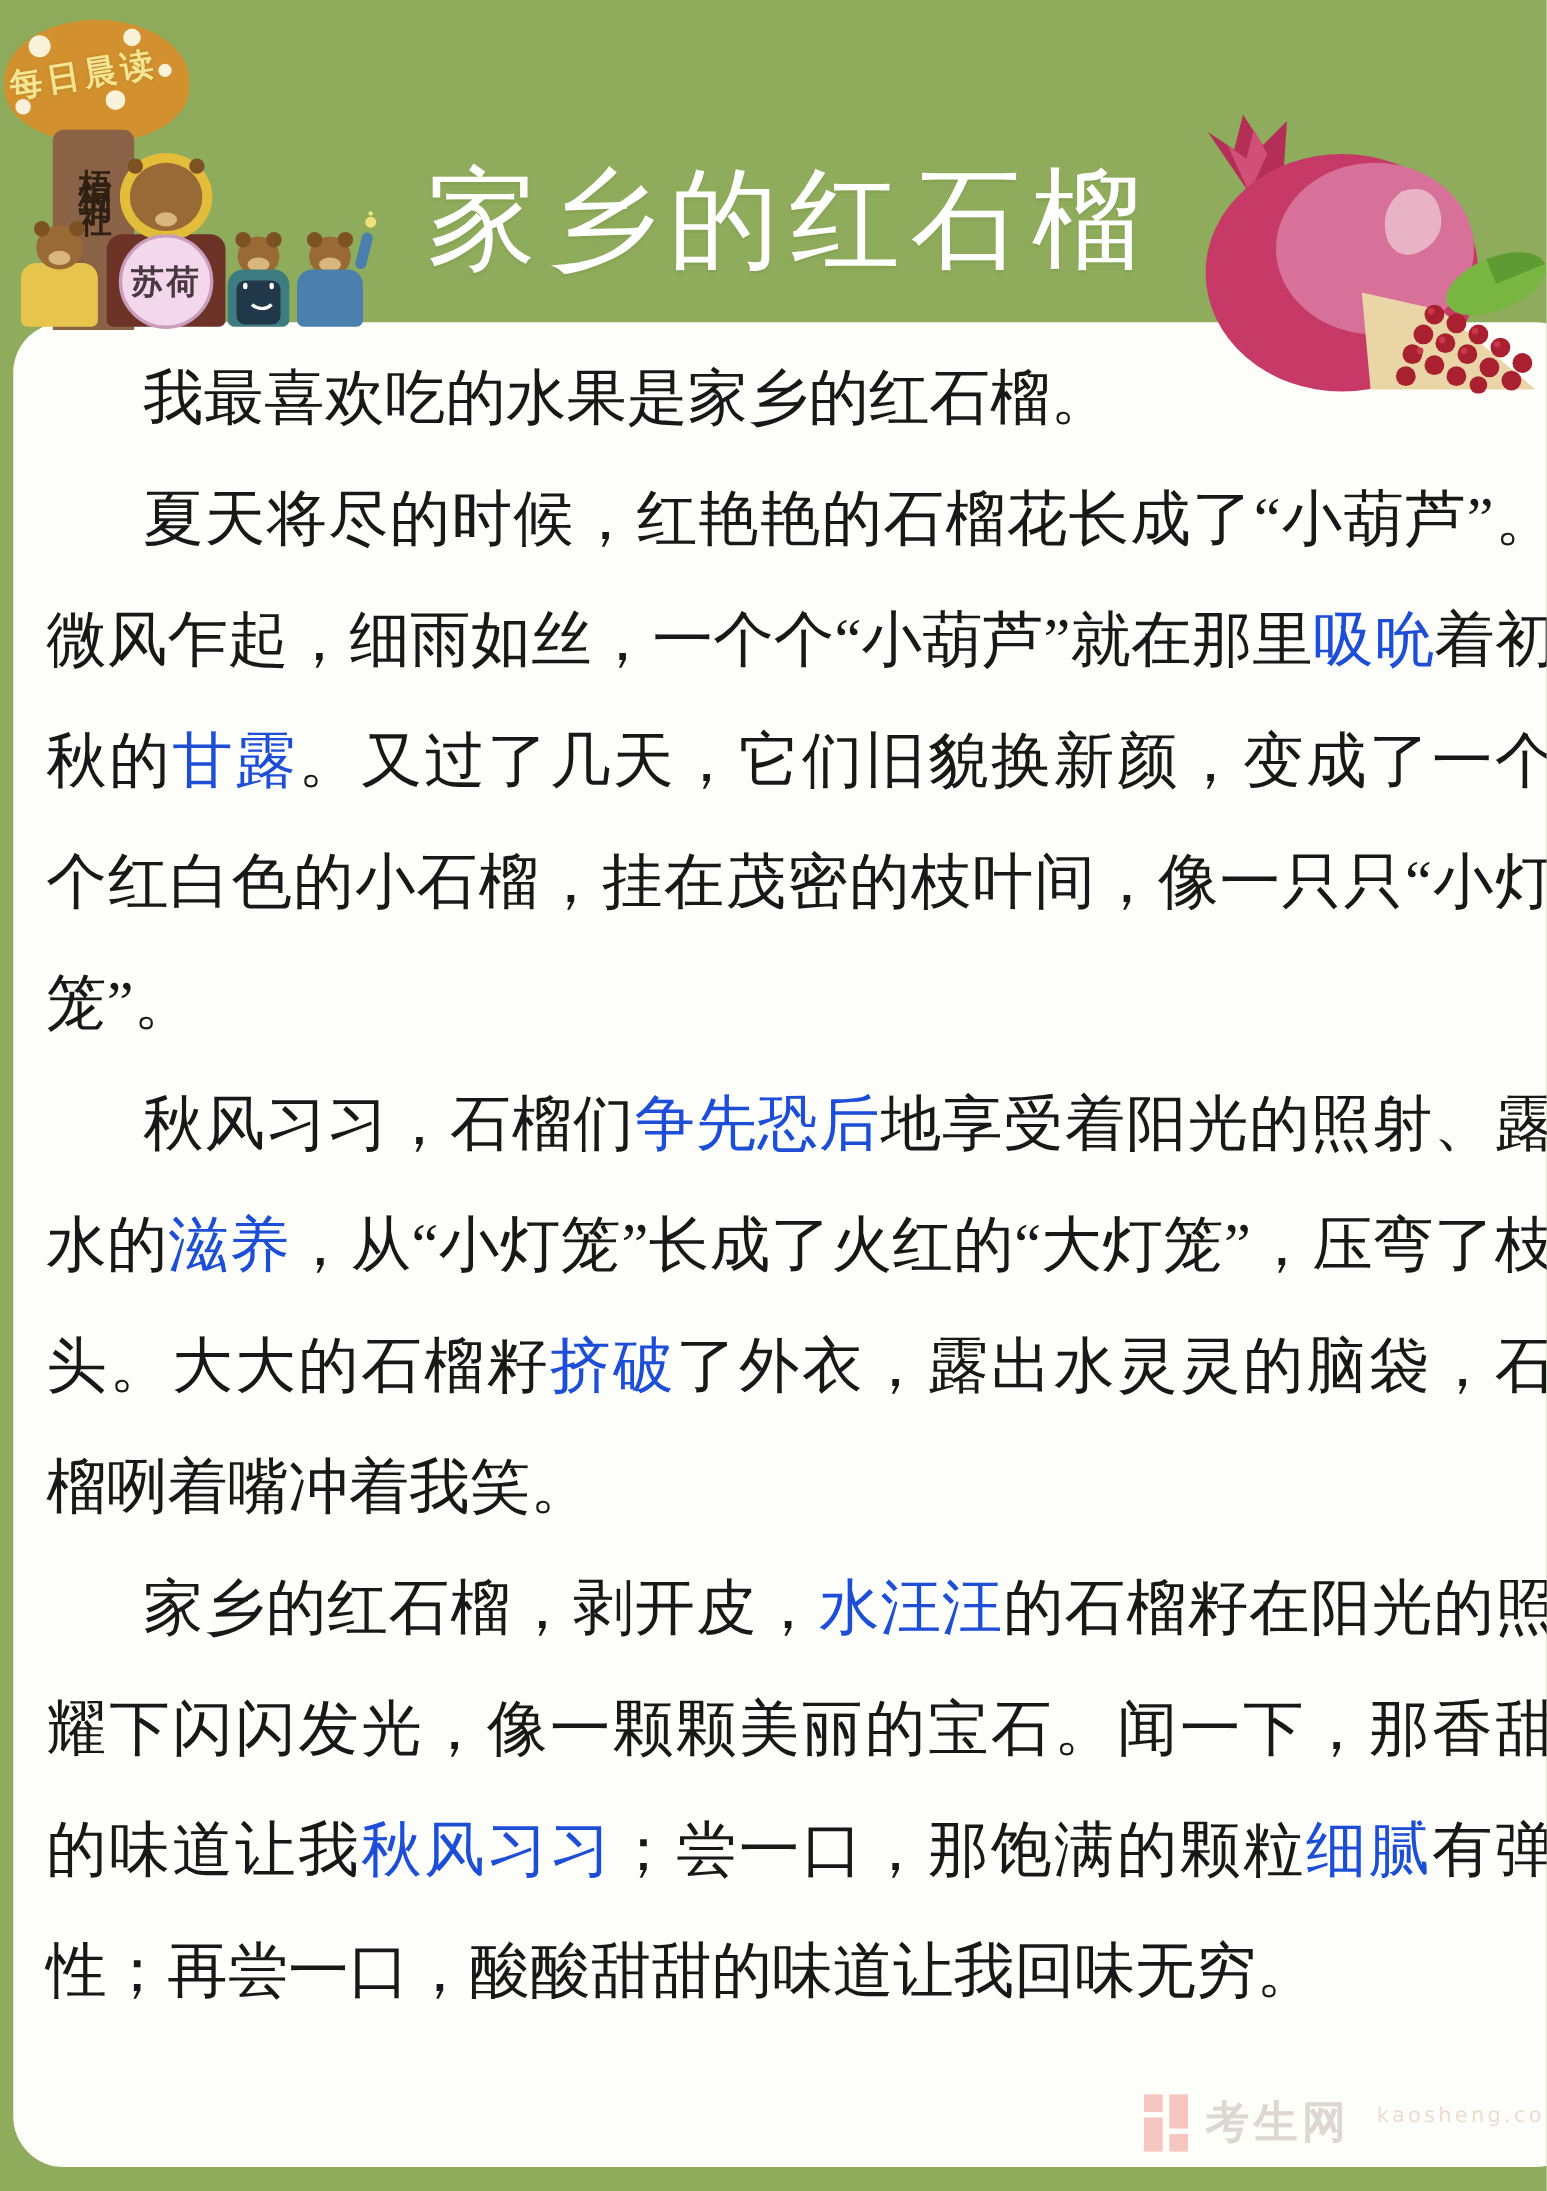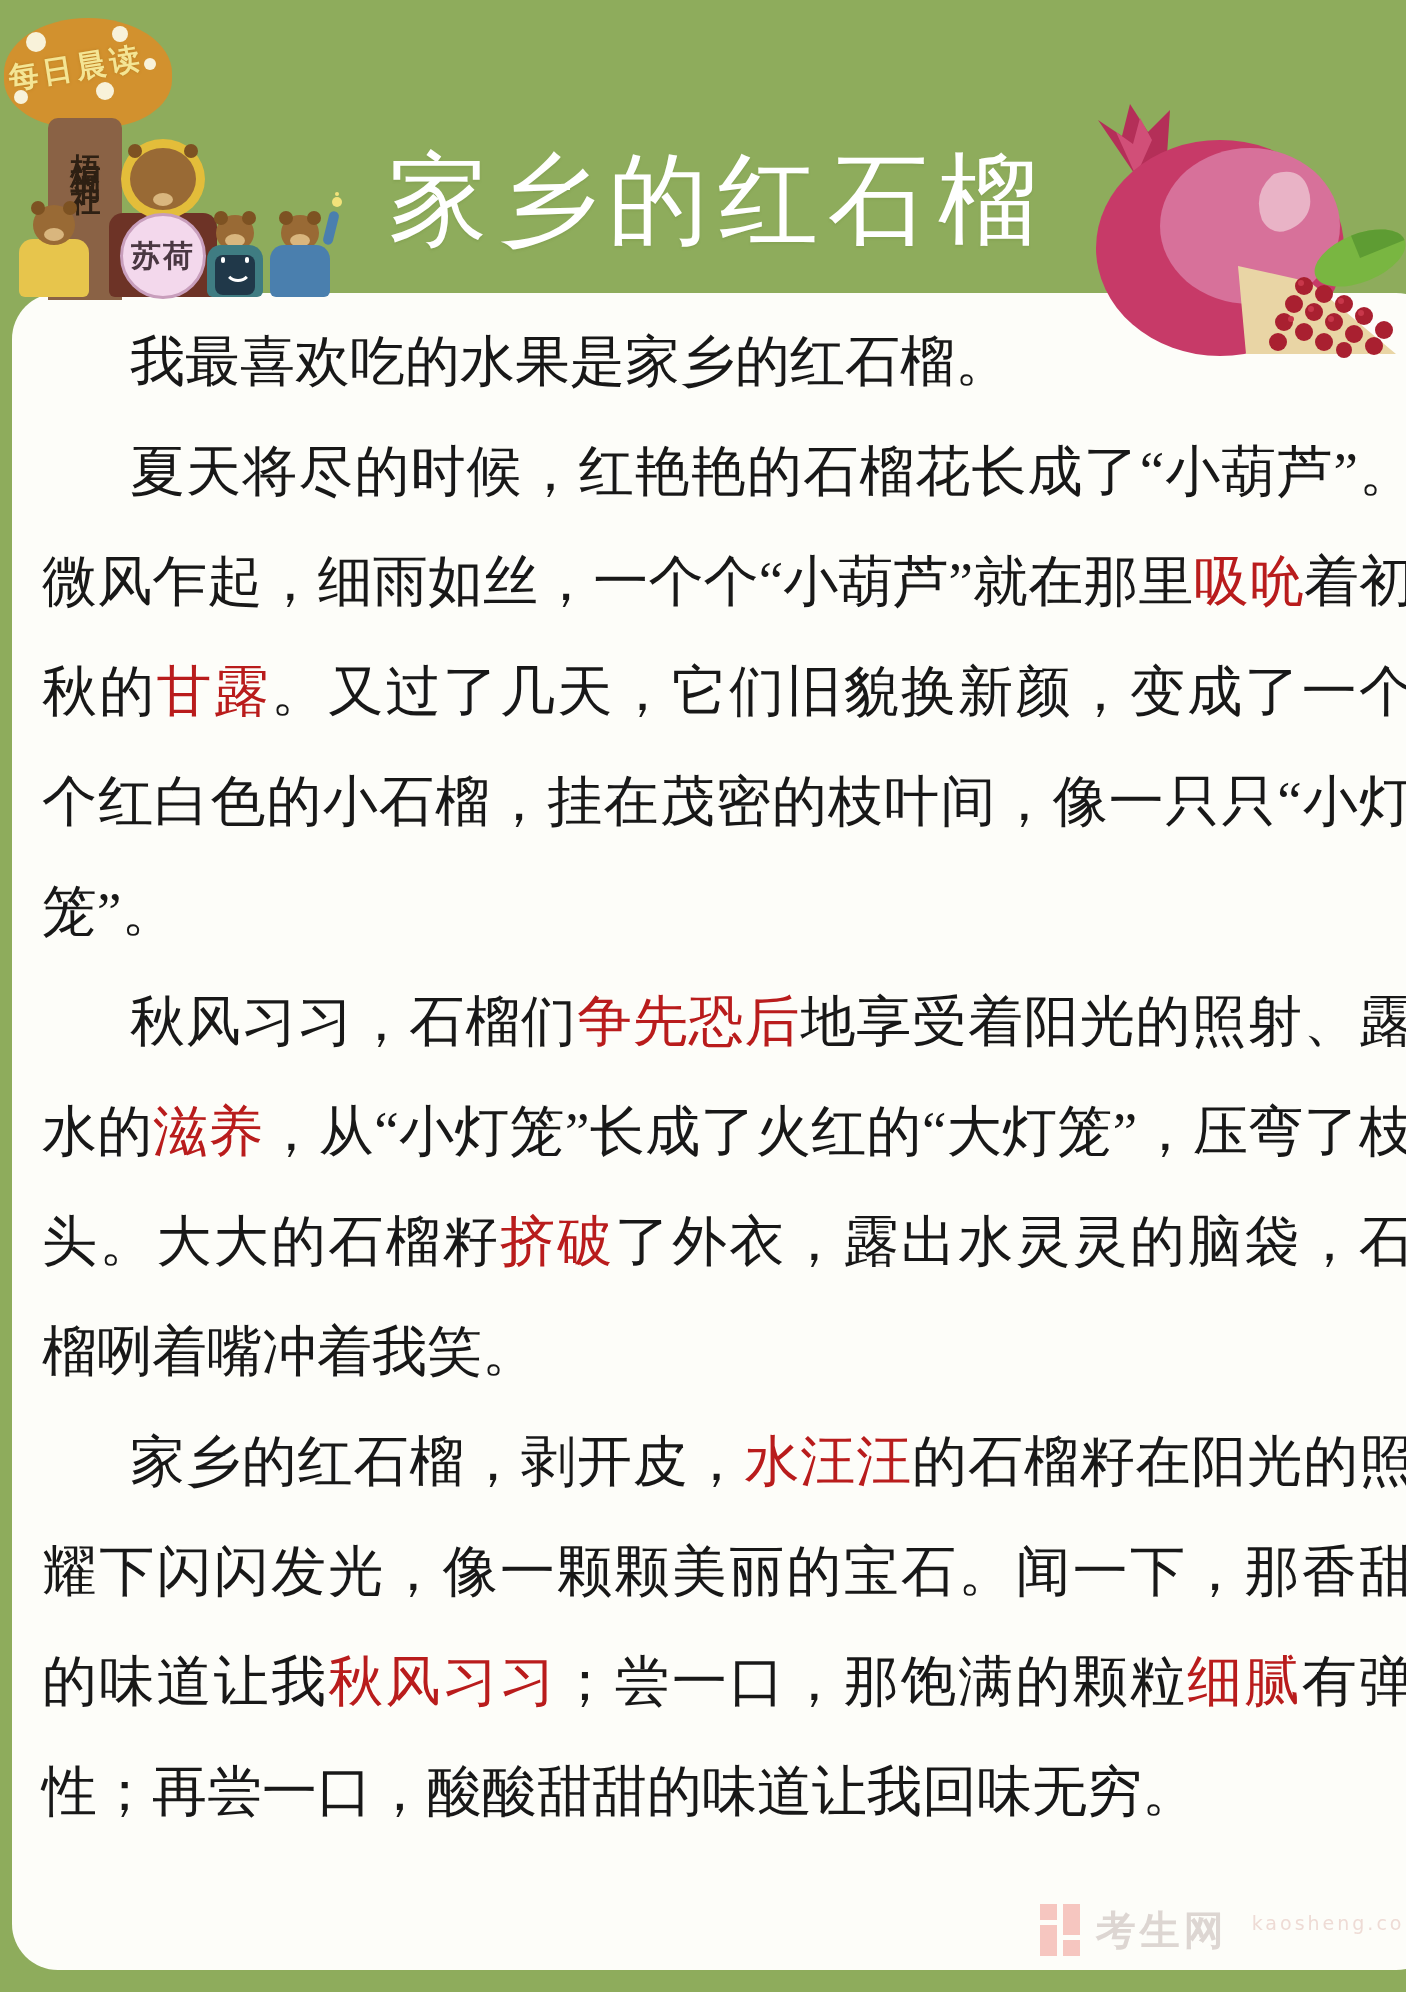--- a/index.html
+++ b/index.html
@@ -35,21 +35,21 @@
   .bear .head{position:relative;margin:0 auto;background:#996a35;border-radius:50%;}
   .bear .ear{position:absolute;width:14px;height:14px;background:#7d5222;
        border-radius:50%;top:-4px;}
   .bear .ear.l{left:-2px;} .bear .ear.r{right:-2px;}
   .bear .muzzle{position:absolute;left:50%;bottom:4px;transform:translateX(-50%);
        width:20px;height:13px;background:#d9b67e;border-radius:50%;}
   .bear .body{margin:-6px auto 0;border-radius:14px 14px 6px 6px;}
   .bear-yellow{left:18px;width:72px;}
   .bear-yellow .head{width:42px;height:40px;}
   .bear-yellow .body{width:70px;height:58px;background:#e7c54c;}
-  .bear-big{left:108px;width:110px;}
+  .bear-big{left:96px;width:110px;}
   .bear-big .head{width:66px;height:62px;border:9px solid #e3bd3a;}
   .bear-big .body{width:108px;height:84px;background:#6d3326;}
   .badge{position:absolute;left:50%;bottom:-2px;transform:translateX(-50%);
        width:80px;height:80px;background:#f3d8ec;border:3px solid #c89ebc;
        border-radius:50%;display:flex;align-items:center;justify-content:center;
        font-family:"DejaVu Sans",sans-serif;font-weight:bold;font-size:30px;
        color:#4a3742;letter-spacing:2px;}
   .bear-teal{left:206px;width:58px;}
   .bear-teal .head{width:38px;height:36px;}
   .bear-teal .body{width:56px;height:52px;background:#3f7c82;position:relative;}
@@ -71,21 +71,21 @@
   
   .pome{position:absolute;left:1078px;top:96px;z-index:4;}
 
   
   .card{position:absolute;left:12px;top:293px;width:1382px;height:1677px;
         background:#fdfdf9;border-radius:46px;z-index:1;padding-left:48px;}
   .article{position:absolute;left:30px;right:28px;top:14px;
         font-size:55px;line-height:2.0;color:#181818;text-align:justify;
         font-family:"Liberation Serif",serif;}
   .article p{margin:0;text-indent:1.6em;}
-  .article .hl{color:#b91c1c;}
+  .article .hl{color:#1d4ed8;}
 
   
   .wm{position:absolute;right:16px;bottom:14px;display:flex;align-items:center;
       gap:12px;z-index:2;}
   .wm-logo{position:relative;width:44px;height:52px;}
   .wm-logo i{position:absolute;background:#f6c6c0;}
   .wm-b1{left:0;top:0;width:17px;height:16px;}
   .wm-b2{left:0;top:21px;width:17px;height:31px;}
   .wm-b3{left:23px;top:0;width:17px;height:31px;}
   .wm-b4{left:23px;top:36px;width:17px;height:16px;}

